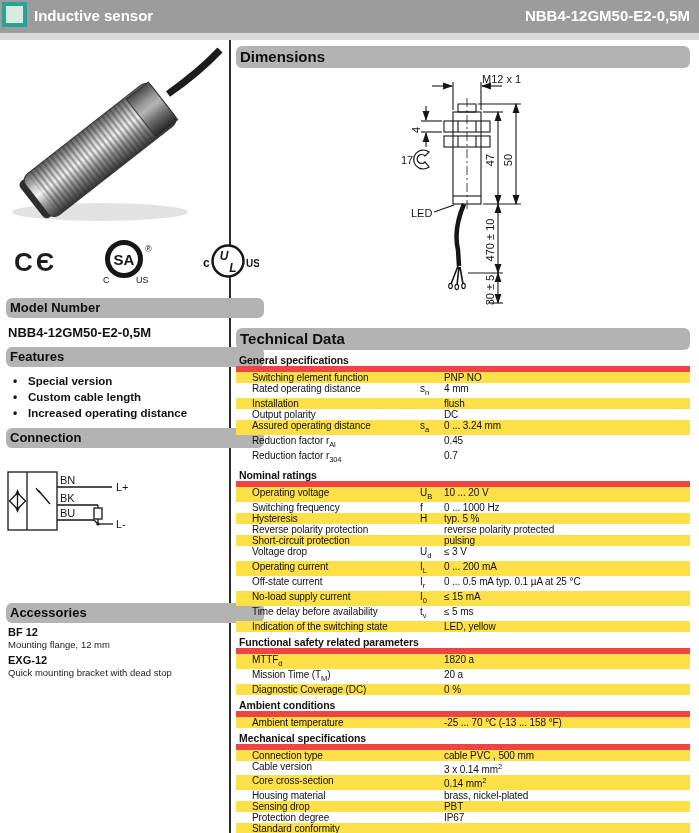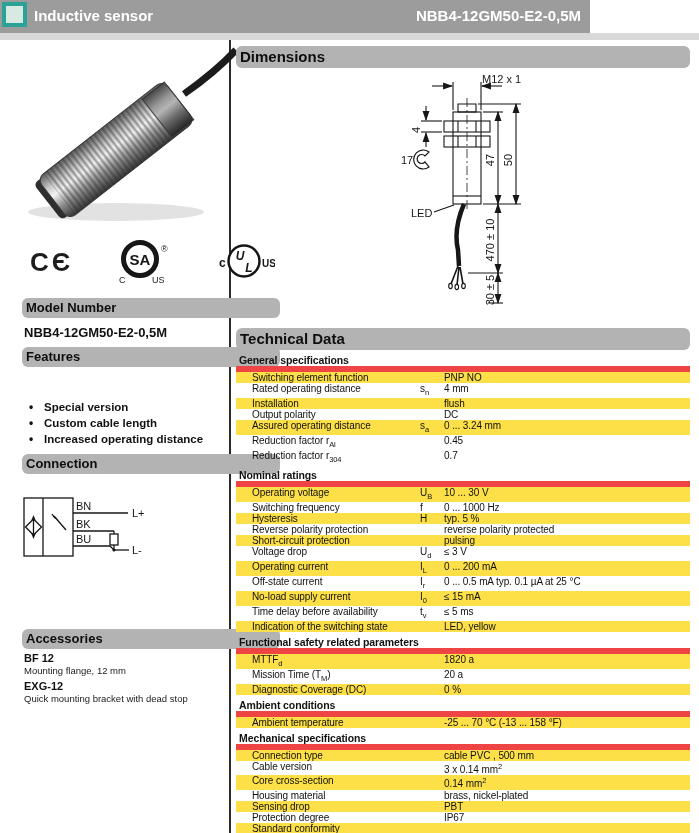--- a/index.html
+++ b/index.html
@@ -1,41 +1,41 @@
 <!DOCTYPE html>
 <html><head>
 <meta charset="utf-8">
 <style>
   * { margin:0; padding:0; box-sizing:border-box; }
   html,body { background:#fff; }
   body { font-family:"Liberation Sans", sans-serif; color:#111; }
   .page { position:relative; width:699px; height:833px; background:#fff; overflow:hidden; }
 
   
-  .topbar { position:absolute; left:0; top:0; width:590px; height:33px; background:#9c9c9c; }
+  .topbar { position:absolute; left:0; top:0; width:699px; height:33px; background:#9c9c9c; }
   .logo-sq { position:absolute; left:2px; top:2px; width:25px; height:25px; background:#d7e9e1; border:4px solid #2aa396; }
   .topbar .t-left { position:absolute; left:34px; top:7px; font-size:15px; font-weight:bold; color:#fff; }
   .topbar .t-right { position:absolute; right:9px; top:7px; font-size:15px; font-weight:bold; color:#fff; }
   .substrip { position:absolute; left:0; top:33px; width:699px; height:7px; background:#d9d9d9; }
 
   
   .divider { position:absolute; left:229px; top:40px; width:2px; height:793px; background:#2b2b2b; }
-  .leftcol { position:absolute; left:16px; top:40px; width:271px; }
+  .leftcol { position:absolute; left:0; top:40px; width:271px; }
   .rightcol { position:absolute; left:232px; top:40px; width:467px; padding:0 9px 0 4px; }
 
   .secbar { background:#b3b3b3; color:#0e0e0e; font-weight:bold;border-radius:6px; }
   .leftcol .secbar { margin:1px 7px 0 6px; font-size:13px; padding:2px 0 3px 4px; }
   .rightcol .secbar { font-size:15px; padding:2px 0 3px 4px; }
 
   .photo { width:229px; height:192px; }
   .logos { height:52px; display:flex; align-items:center; justify-content:space-between; padding:0 12px 0 14px; margin-bottom:10px; }
   .ce { font-size:26px; font-weight:600; letter-spacing:3px; color:#1c1c1c; }
 
   .modelval { font-size:13px; font-weight:bold; padding:7px 0 6px 8px; }
-  .featlist { padding:6px 0 6px 0;margin-top:26px; }
+  .featlist { padding:6px 0 6px 0; }
   .feat-item { font-size:11.5px; font-weight:bold; padding:2px 0 2px 28px; position:relative; }
   .feat-item::before { content:"•"; position:absolute; left:13px; top:1px; font-size:12px; }
   .connwrap { margin-top:10px; height:78px; }
   .acc-gap { height:0; }
   .accitem-name { font-size:11px; font-weight:bold; padding:3px 16px 0 8px; }
   .accitem-desc { font-size:9.5px; padding:1px 0 1px 8px; color:#1a1a1a; }
 
   
   .dimwrap { width:454px; height:256px; }
 
@@ -263,21 +263,21 @@
         </div>
         <div class="spec-row">
           <span class="c-label">Reduction factor r<sub>304</sub></span>
           <span class="c-sym"></span>
           <span class="c-val">0.7</span>
         </div>
         <div class="spec-sec">Nominal ratings</div>
         <div class="spec-row odd">
           <span class="c-label">Operating voltage</span>
           <span class="c-sym">U<sub>B</sub></span>
-          <span class="c-val">10 ... 30 V</span>
+          <span class="c-val">10 ... 20 V</span>
         </div>
         <div class="spec-row">
           <span class="c-label">Switching frequency</span>
           <span class="c-sym">f</span>
           <span class="c-val">0 ... 1000 Hz</span>
         </div>
         <div class="spec-row odd">
           <span class="c-label">Hysteresis</span>
           <span class="c-sym">H</span>
           <span class="c-val">typ. 5  %</span>

